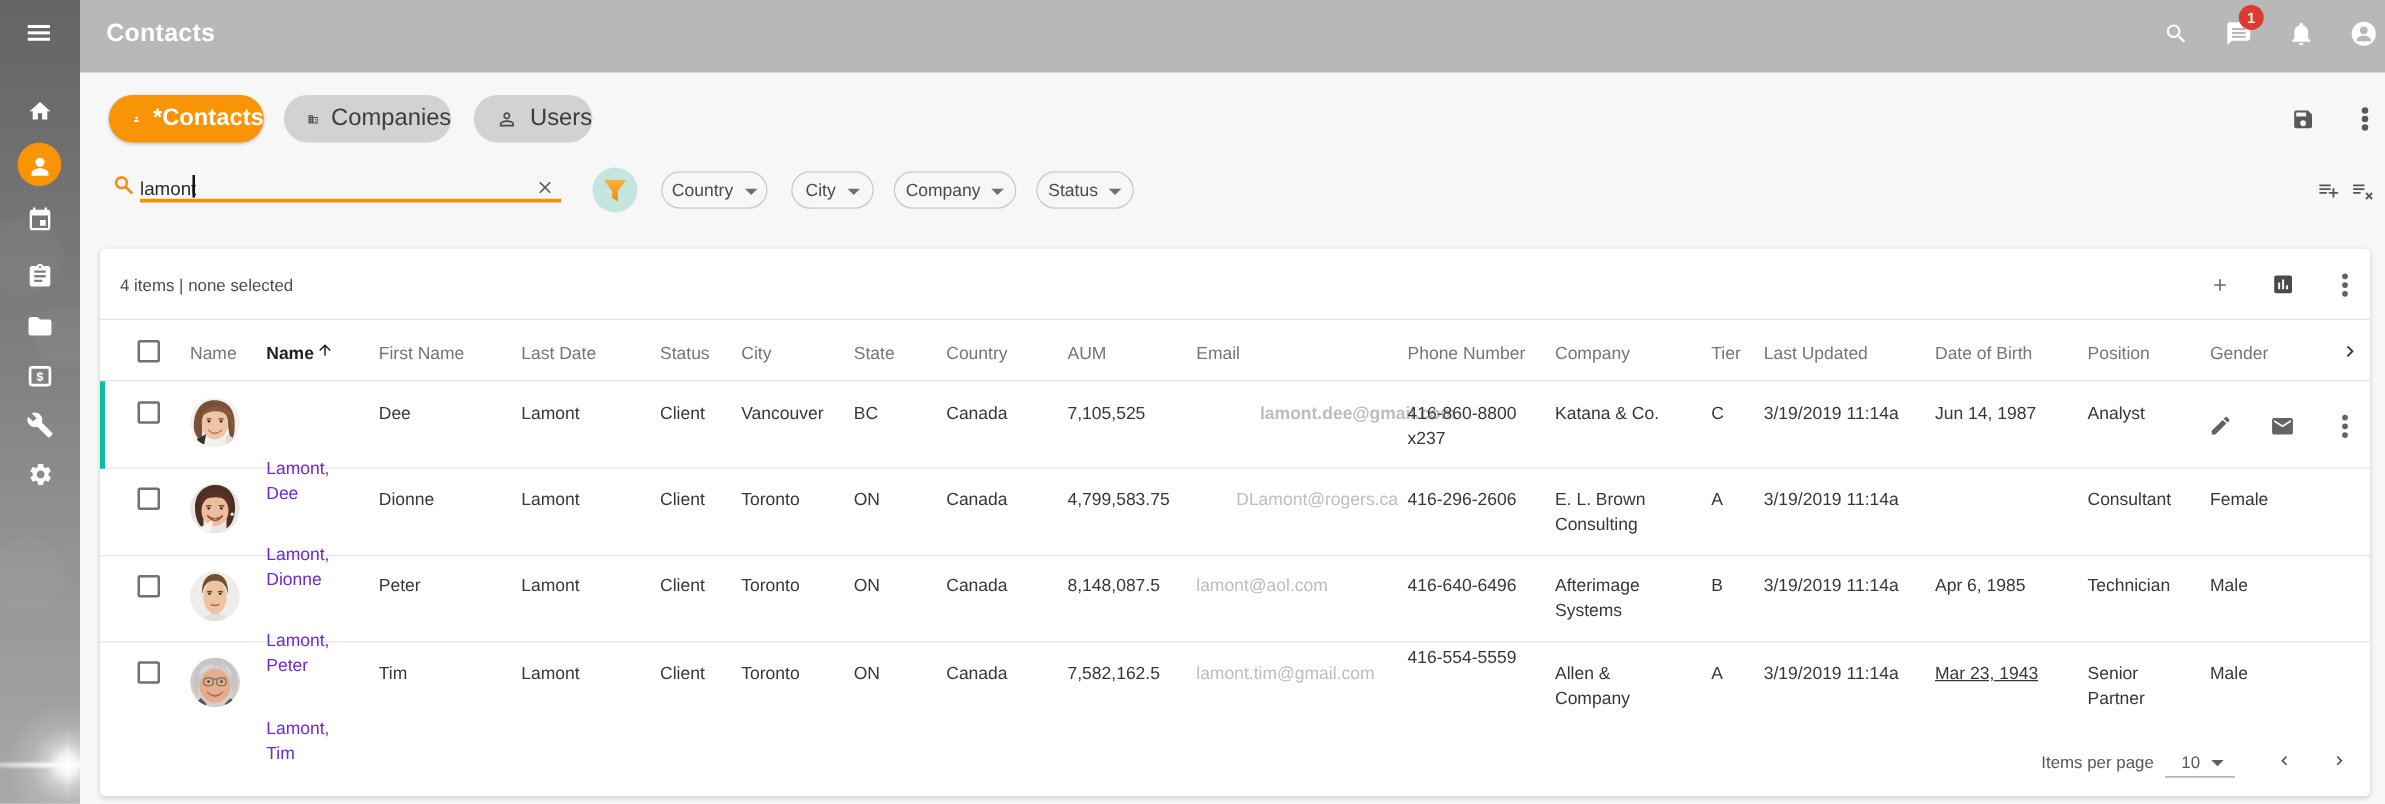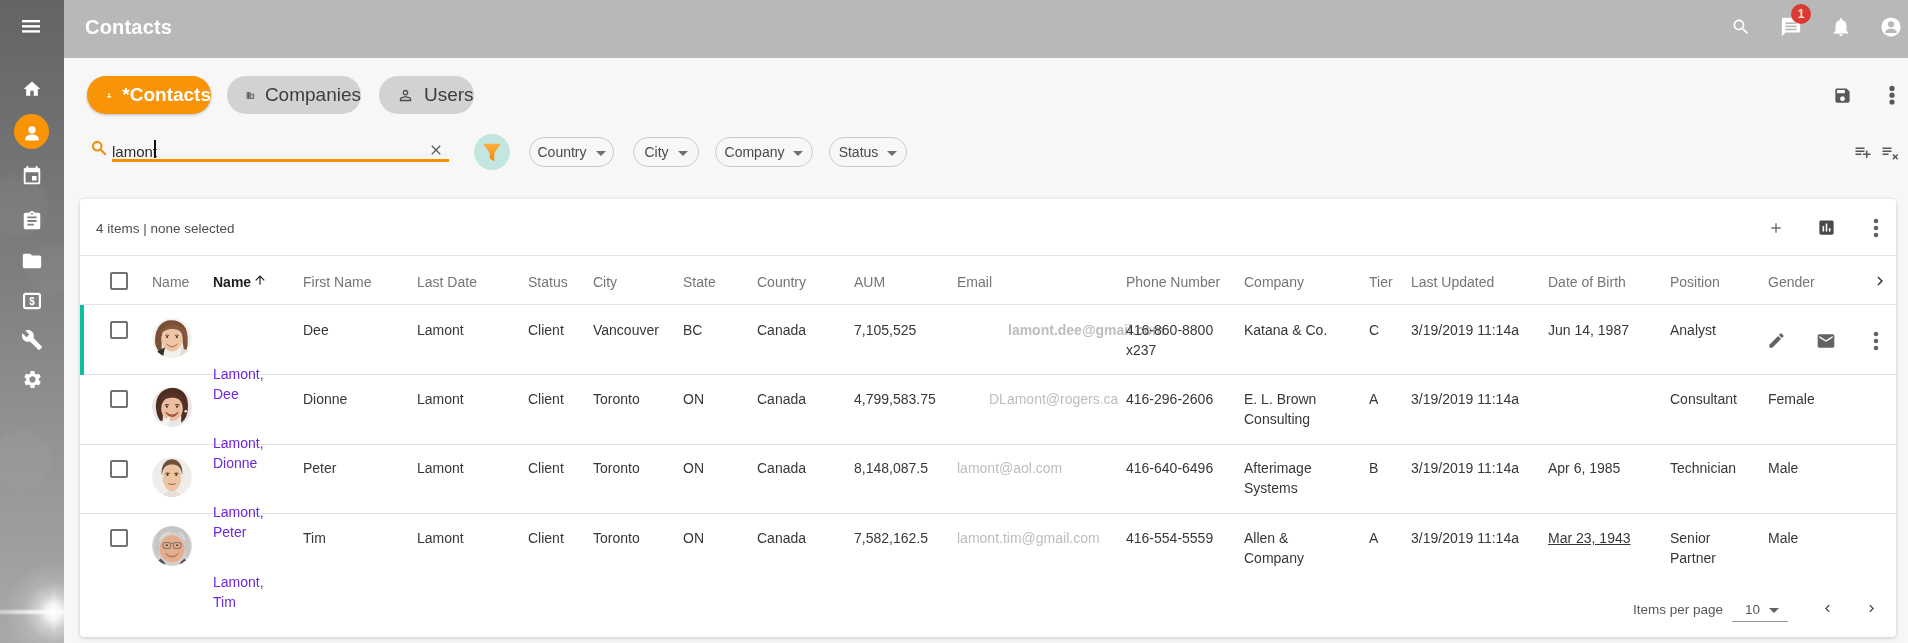--- a/index.html
+++ b/index.html
@@ -383,21 +383,21 @@
   </svg>
 <div class="cell graytxt" style="left:213px; top:528px;">Lamont,<br>Tim</div>
 <div class="cell" style="left:303px; top:528px;">Tim</div>
 <div class="cell" style="left:417px; top:528px;">Lamont</div>
 <div class="cell" style="left:528px; top:528px;">Client</div>
 <div class="cell" style="left:593px; top:528px;">Toronto</div>
 <div class="cell" style="left:683px; top:528px;">ON</div>
 <div class="cell" style="left:757px; top:528px;">Canada</div>
 <div class="cell" style="left:854px; top:528px;">7,582,162.5</div>
 <div class="cell lighttxt" style="left:957px; top:528px;">lamont.tim@gmail.com</div>
-<div class="cell" style="left:1126px; top:528px;">416-554-5559</div>
+<div class="cell" style="left:1126px; top:515px;">416-554-5559</div>
 <div class="cell" style="left:1244px; top:528px;">Allen &amp;<br>Company</div>
 <div class="cell" style="left:1369px; top:528px;">A</div>
 <div class="cell" style="left:1411px; top:528px;">3/19/2019 11:14a</div>
 <div class="cell" style="left:1548px; top:528px;text-decoration:underline;">Mar 23, 1943</div>
 <div class="cell" style="left:1670px; top:528px;">Senior<br>Partner</div>
 <div class="cell" style="left:1768px; top:528px;">Male</div>
 
 <div id="footer-text">Items per page</div>
 <div id="footer-10">10</div>
 <div id="footer-line"></div>

